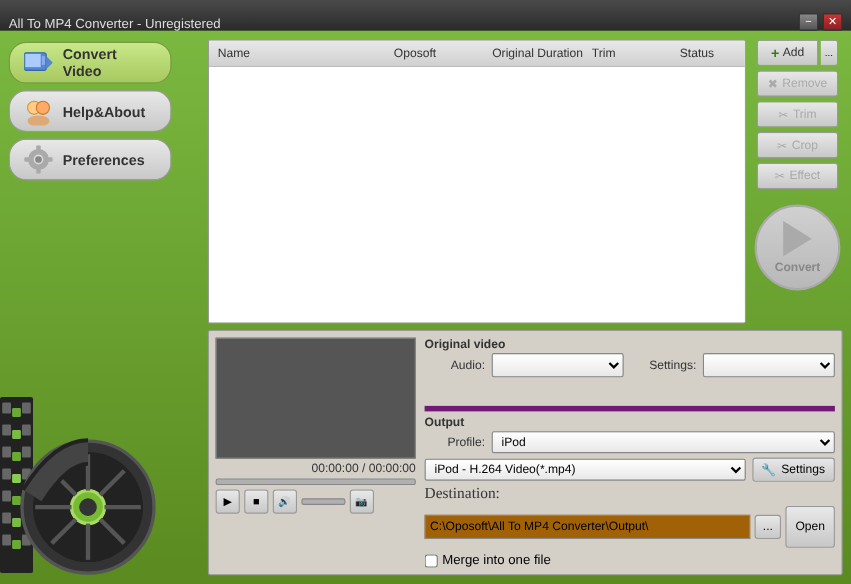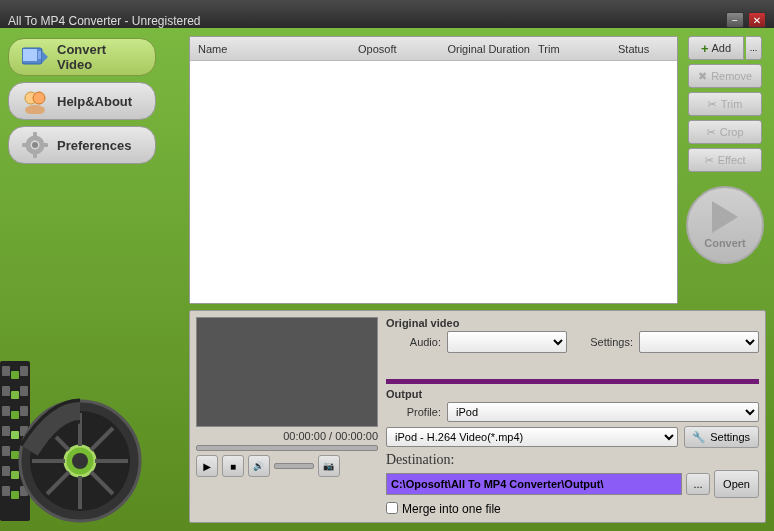--- a/index.html
+++ b/index.html
@@ -288,52 +288,51 @@
       color: #333;
       width: 100%;
       margin-bottom: 2px;
       font-family: Liberation Serif, serif;
     }
 
     .dest-input {
       flex: 1;
       height: 22px;
       border: 1px solid #888;
-      background: #8b5cf6;
+      background: #a16207;
       font-size: 11px;
       padding: 0 4px;
-      font-weight: bold;
     }
 
     .dest-btn {
       width: 24px;
       height: 22px;
       background: linear-gradient(to bottom, #e8e8e8, #c8c8c8);
       border: 1px solid #999;
       border-radius: 3px;
       cursor: pointer;
       display: flex;
       align-items: center;
       justify-content: center;
       font-size: 11px;
     }
 
     .open-btn {
       background: linear-gradient(to bottom, #e8e8e8, #c8c8c8);
       border: 1px solid #999;
       border-radius: 3px;
       padding: 0 8px;
-      height: 28px;
+      height: 38px;
       cursor: pointer;
       font-size: 11px;
     }
 
     .merge-row {
       display: flex;
-      align-items: flex-start;
+      align-items: flex-end;
       gap: 4px;
     }
 
     .merge-checkbox {
       width: 12px;
       height: 12px;
       cursor: pointer;
     }
 
     .full-action-btn {

